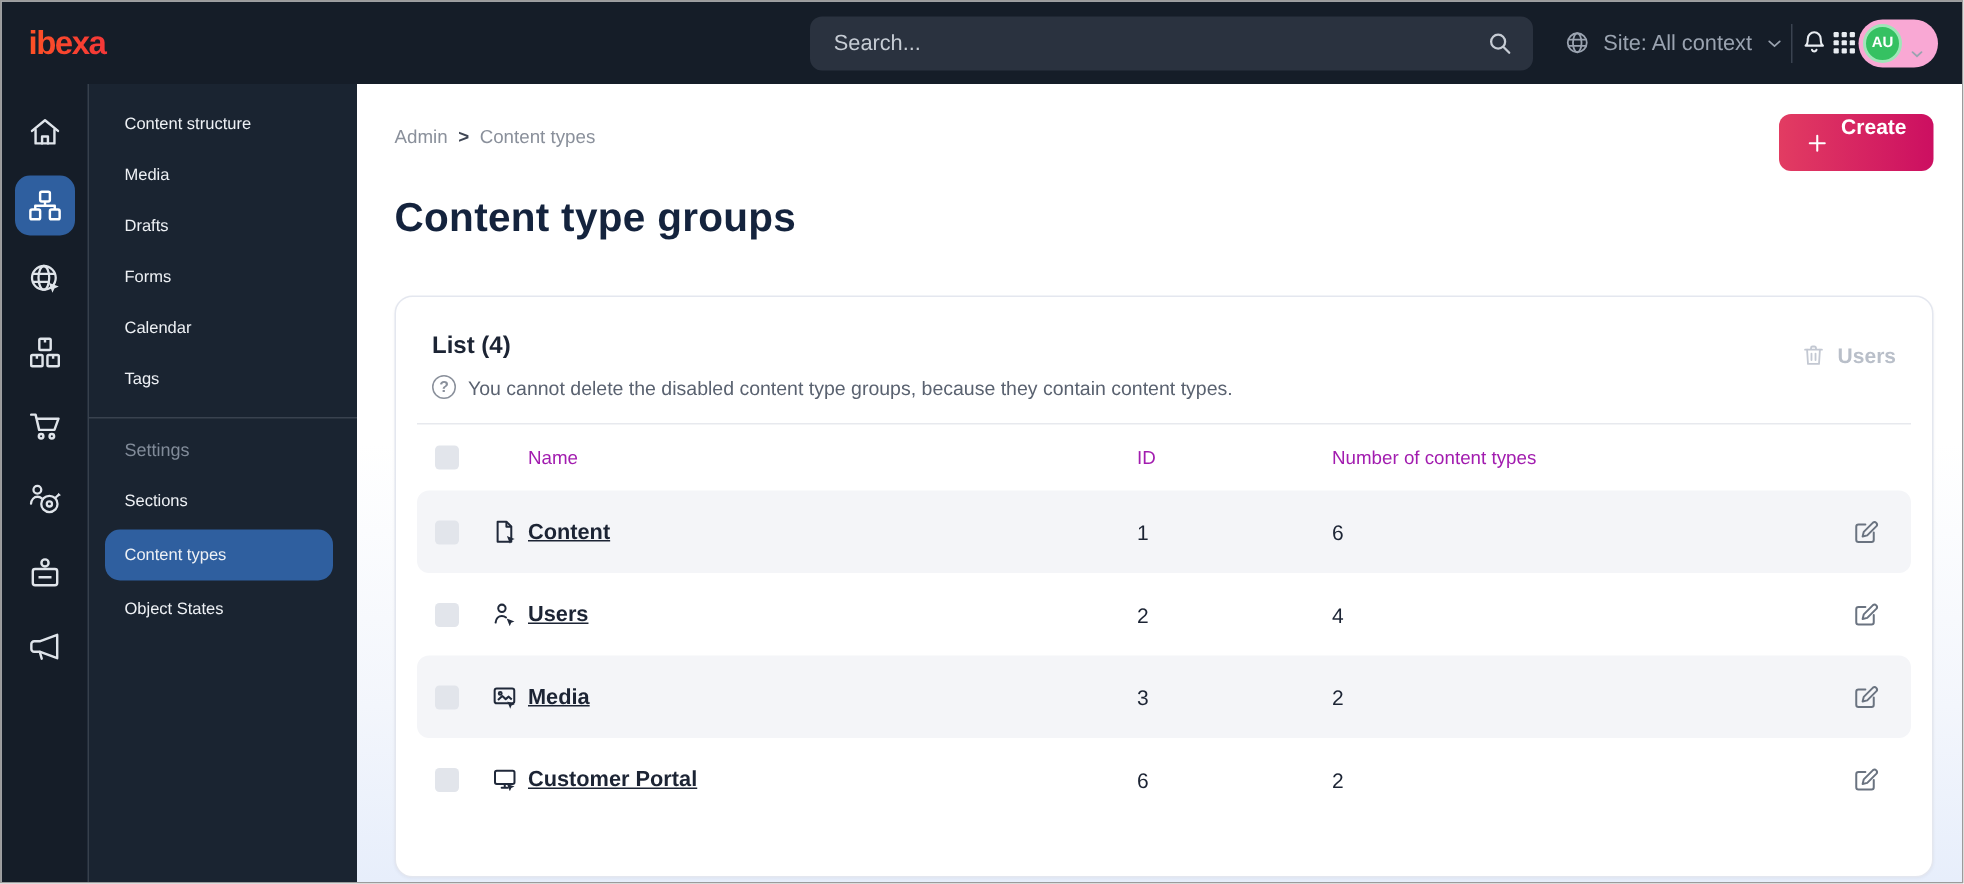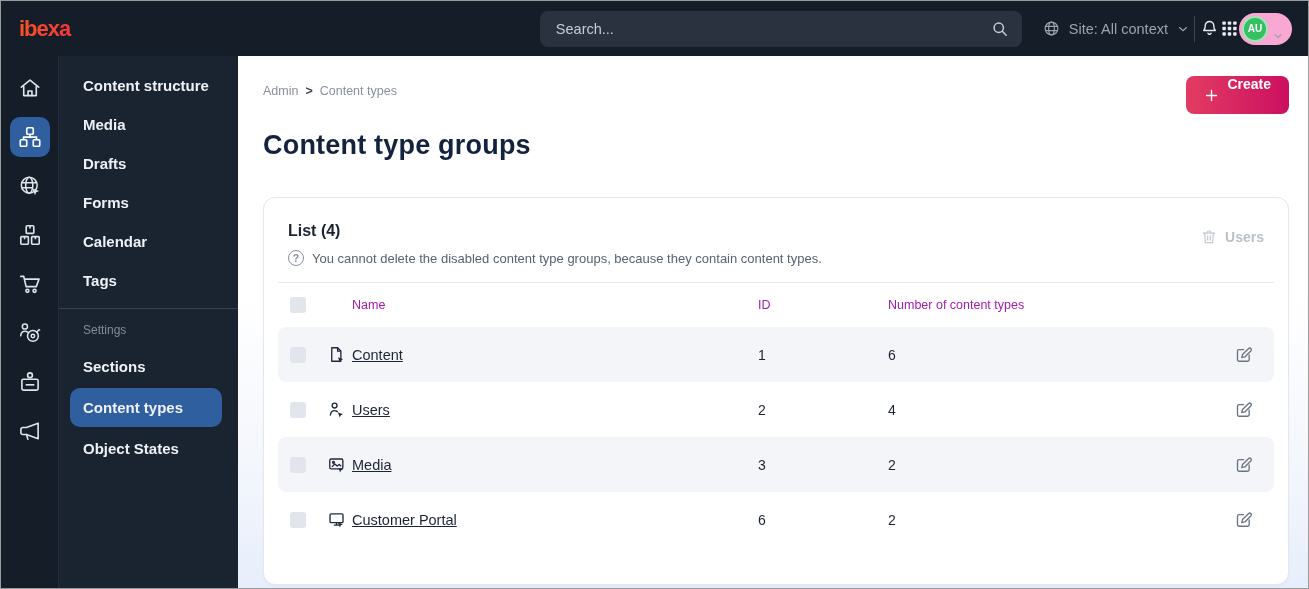--- a/index.html
+++ b/index.html
@@ -27,21 +27,21 @@
 
   
   .app-body{ flex:1; display:flex; min-height:0; }
   .iconrail{ width:58px; flex:0 0 58px; background:#151d28; display:flex; flex-direction:column;
              align-items:center; padding-top:12px; gap:9px; border-right:1px solid #232d3b; }
   .rail-item{ width:40px; height:40px; border:none; background:transparent; border-radius:10px;
               display:flex; align-items:center; justify-content:center; cursor:pointer; color:#dfe4ea; }
   .rail-item.active{ background:#2f5f9f; }
 
   .sidemenu{ width:179px; flex:0 0 179px; background:#1a2431; padding-top:10px; color:#eef1f5; }
-  .menu-item{ padding:11px 10px 11px 24px; font-size:15px; font-weight:700; cursor:pointer; }
+  .menu-item{ padding:11px 10px 11px 24px; font-size:11px; font-weight:400; cursor:pointer; }
   .menu-item.active{ background:#2f5f9f; border-radius:10px; margin:2px 16px 2px 11px; padding-left:13px; }
   .menu-divider{ border:none; border-top:1px solid #39424f; margin:8px 0 10px; }
   .menu-label{ padding:4px 24px 10px; font-size:12px; color:#818b99; }
 
   
   .content{ flex:1; min-width:0; padding:20px 19px 0 25px;
             background:linear-gradient(180deg,#ffffff 45%,#f3f6fc 78%,#e7eefb 100%); overflow:hidden; }
   .content-head{ display:flex; justify-content:space-between; align-items:flex-start; }
   .breadcrumb{ font-size:12.5px; color:#8a909b; padding-top:8px; display:flex; gap:7px; align-items:center;}
   .breadcrumb .sep{ color:#3f4654; font-weight:700; }
@@ -63,21 +63,21 @@
                color:#b9bfc9; font-size:14px; font-weight:600; cursor:not-allowed; margin-top:6px;
                font-family:"Liberation Sans", sans-serif; }
   .card-hr{ border:none; border-top:1px solid #e7e9ee; margin:16px 0 0; }
 
   .tgrid{ display:grid; grid-template-columns:30px 32px 406px 130px 1fr 28px; align-items:center; padding:0 12px; }
   .thead{ height:44px; color:#a21caf; font-size:12.5px; }
   .trow{ height:55px; border-radius:8px; font-size:14px; color:#1c2434; }
   .trow.stripe{ background:#f4f5f8; }
   .cb{ width:16px; height:16px; background:#e2e5eb; border-radius:3px; cursor:pointer; }
   .row-icon{ color:#20293a; }
-  .name-link{ color:#1c2434; font-size:14.5px; font-weight:400; text-decoration:underline; cursor:pointer; }
+  .name-link{ color:#1c2434; font-size:14.5px; font-weight:700; text-decoration:underline; cursor:pointer; }
   .edit-btn{ border:none; background:none; cursor:pointer; color:#6a7380; display:flex; padding:0; }
   svg{ display:block; }
 </style>
 </head>
 <body>
 
 <div class="frame">
 
   <header class="topbar">
     <div class="logo">ibexa</div>

